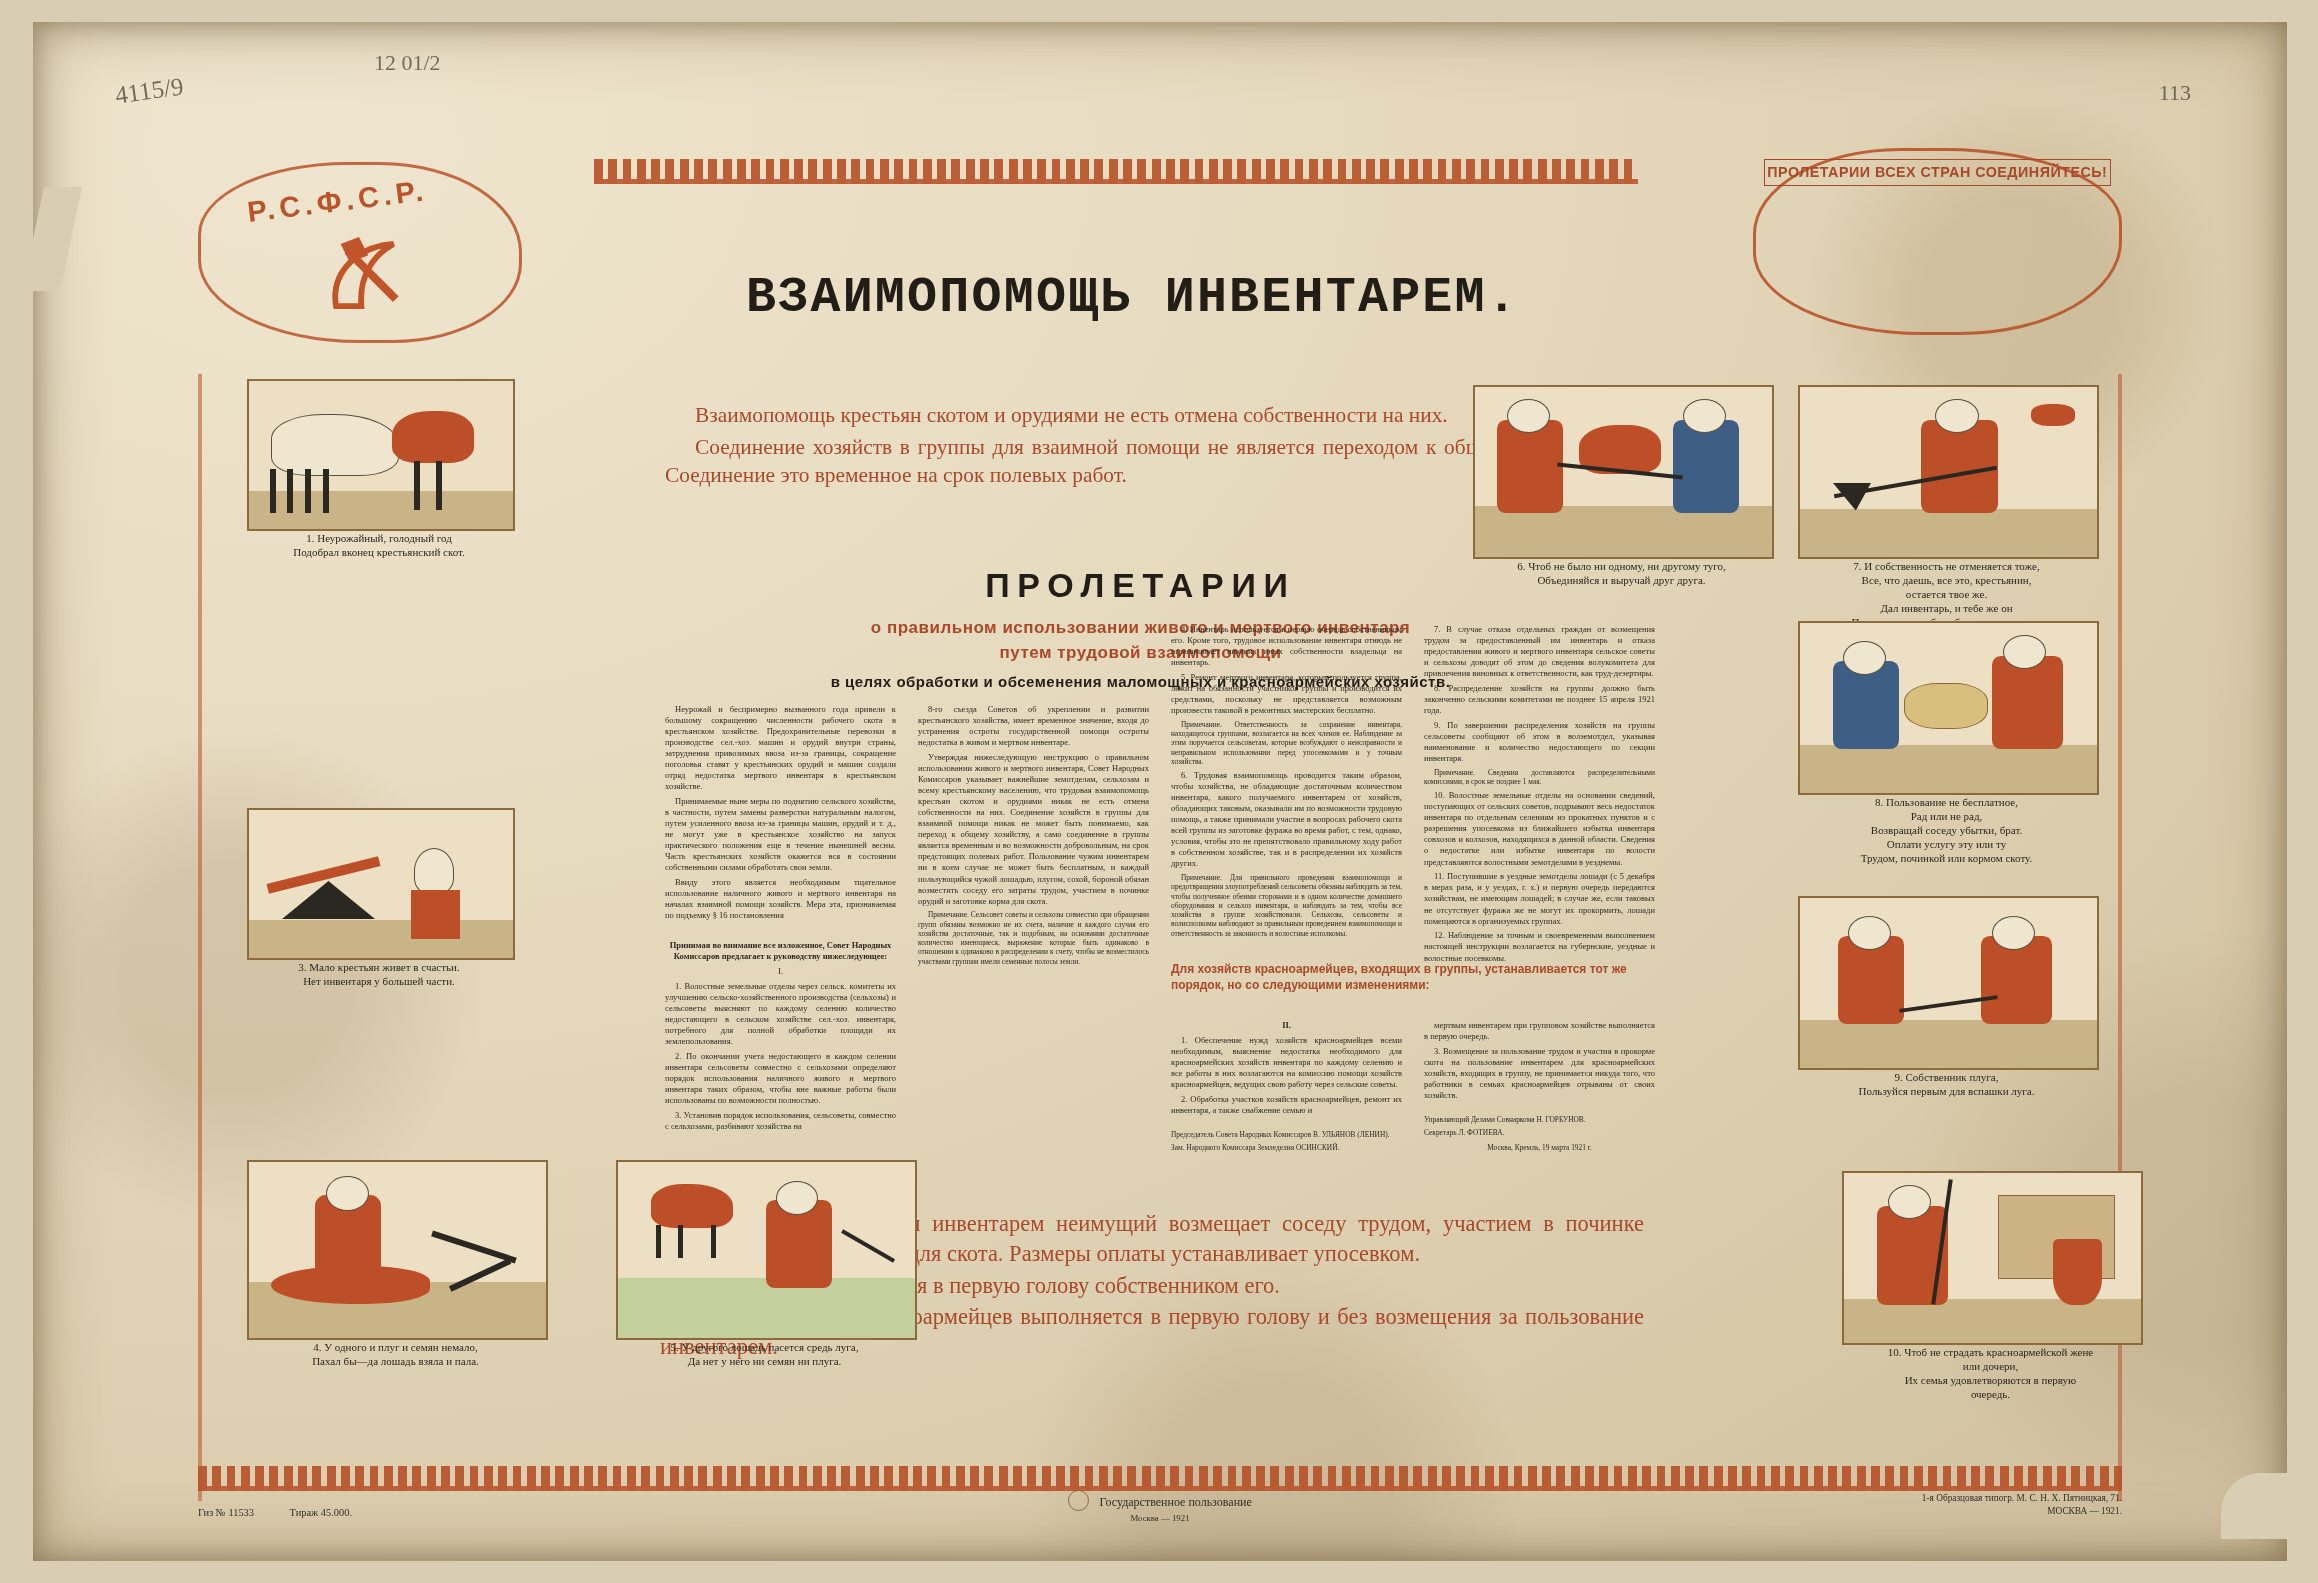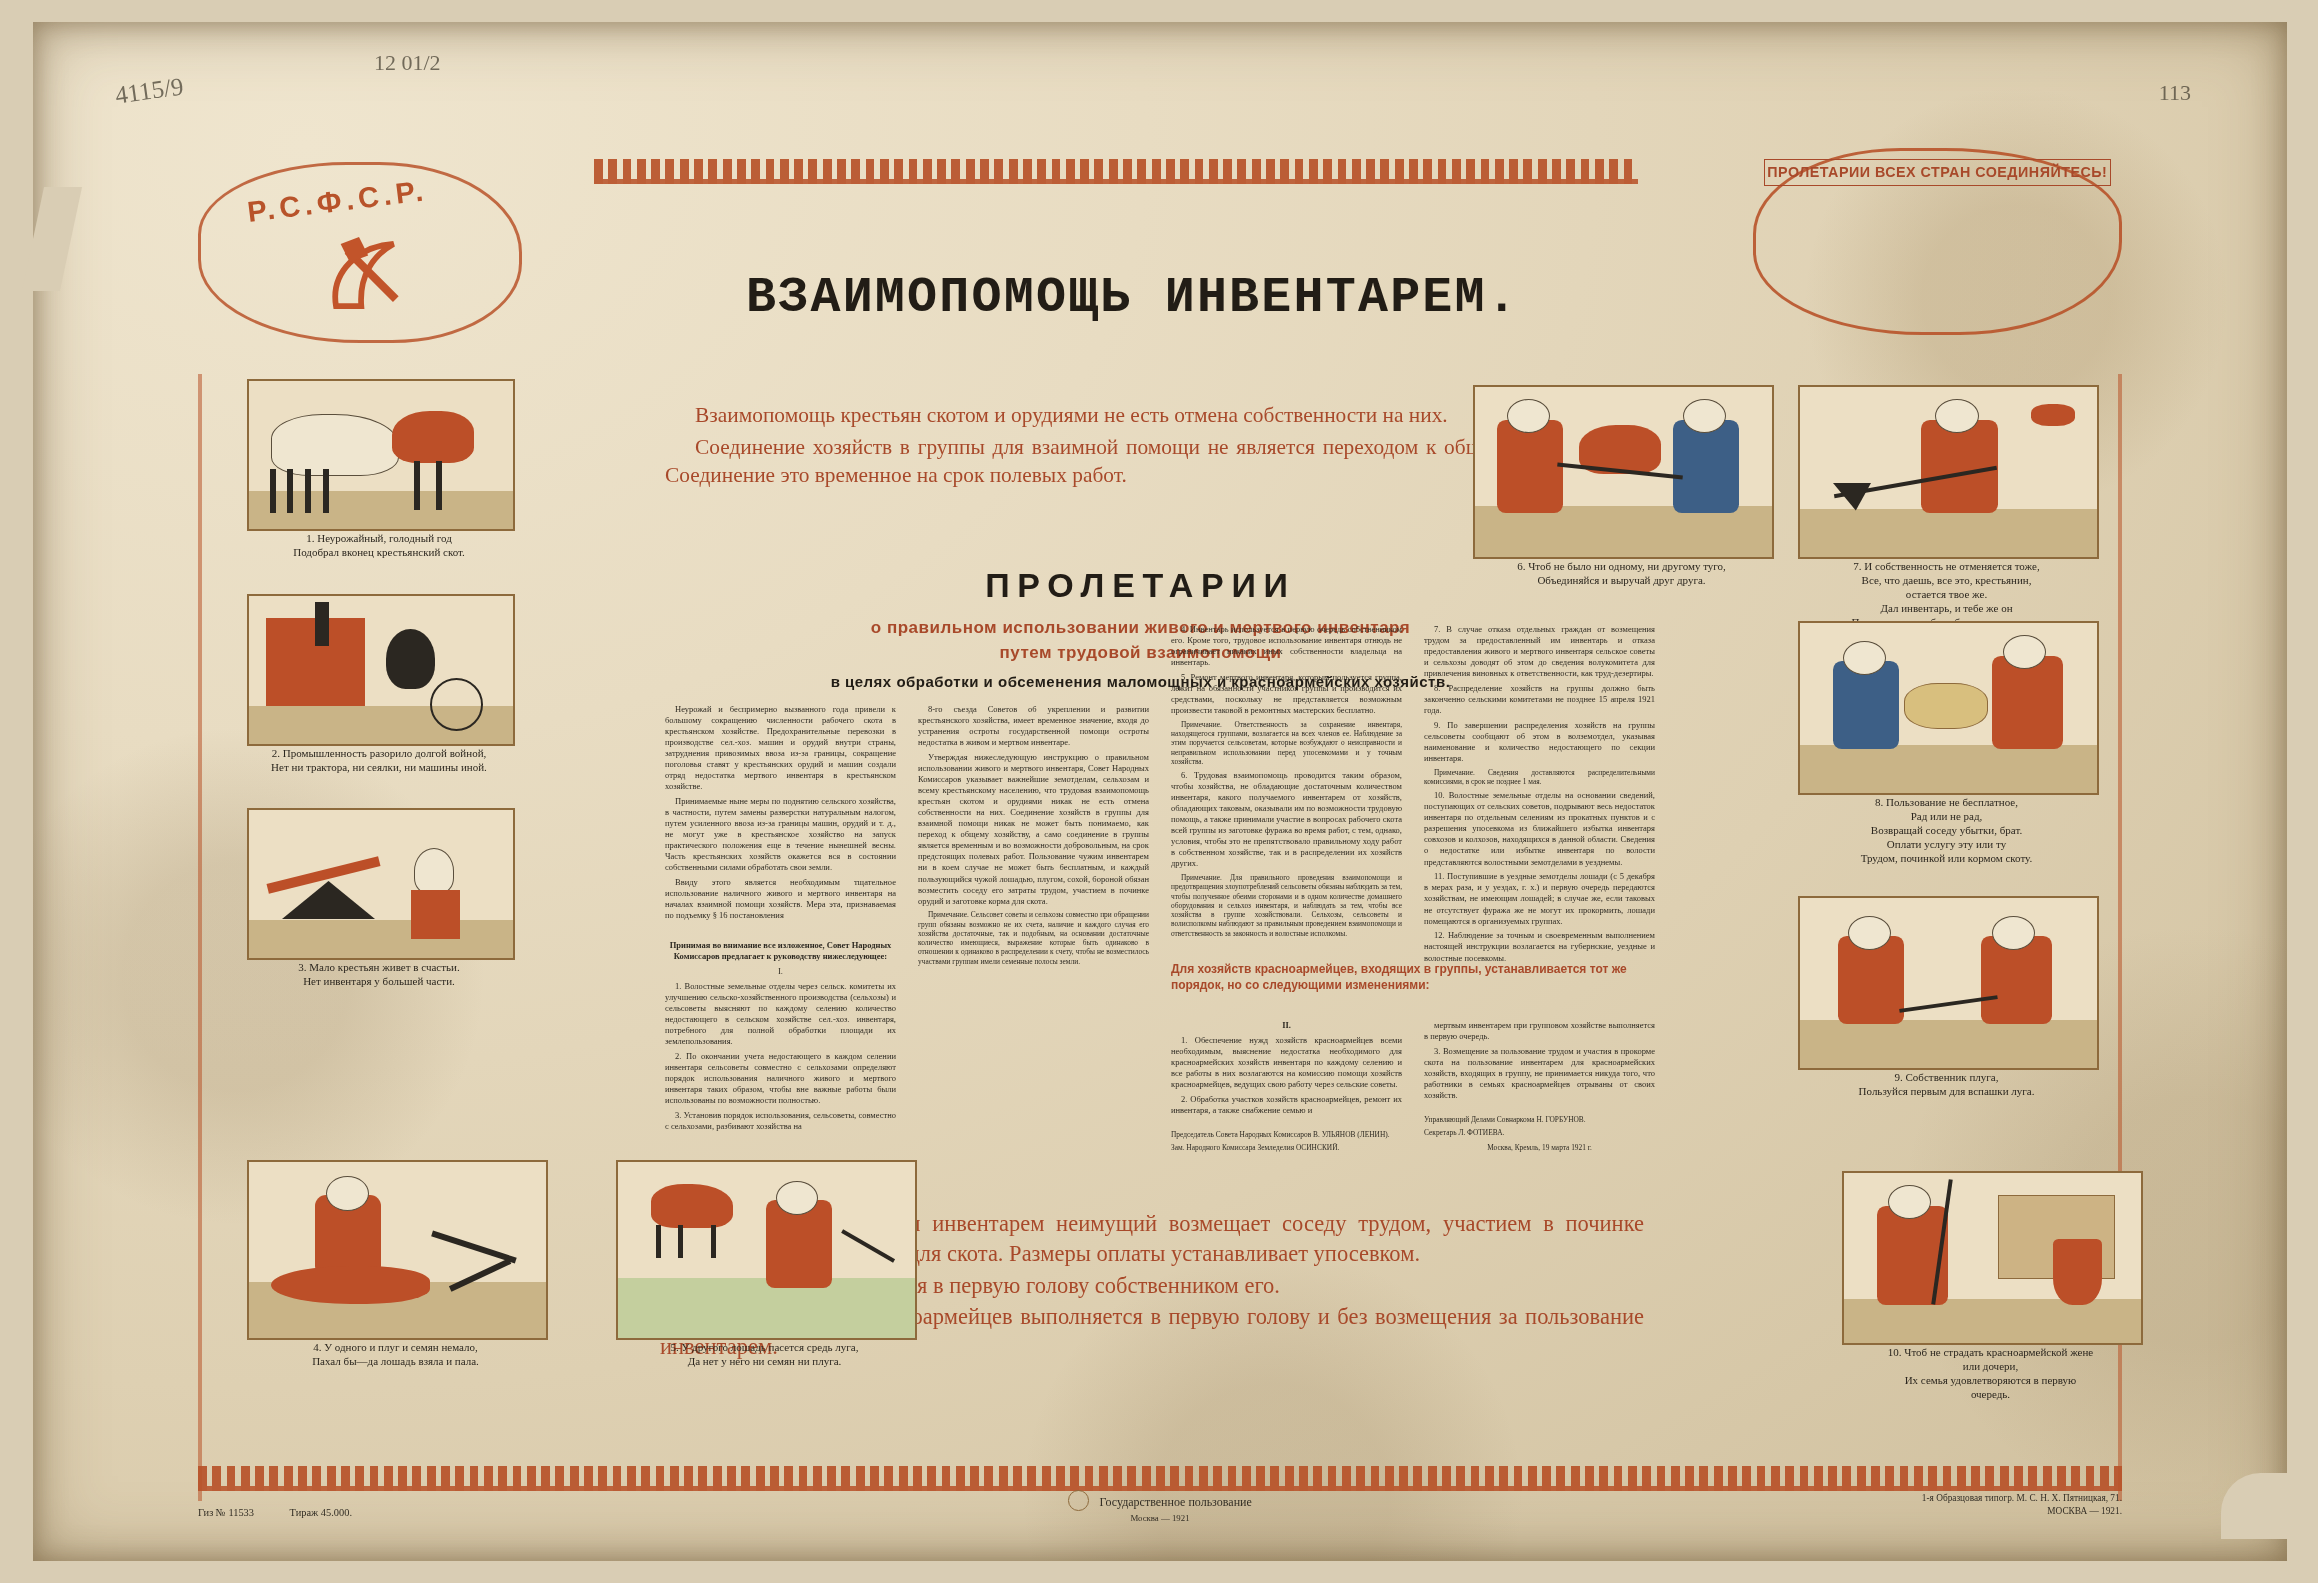--- a/index.html
+++ b/index.html
@@ -305,32 +305,20 @@
       <div class="sh dark" style="left:38px;top:88px;width:5.5px;height:44px;"></div>
       <div class="sh dark" style="left:56px;top:88px;width:5.5px;height:44px;"></div>
       <div class="sh dark" style="left:74px;top:88px;width:5.5px;height:44px;"></div>
       <div class="sh dark" style="left:165px;top:80px;width:5.5px;height:49px;"></div>
       <div class="sh dark" style="left:187px;top:80px;width:5.5px;height:49px;"></div>
     </div>
     <div class="cap" style="white-space:pre-line;">1. Неурожайный, голодный год
 Подобрал вконец крестьянский скот.</div>
   </div>
 
-  <div class="panel" id="p2">
-    <div class="frame">
-      <div class="sky"></div>
-        <div class="ground"></div>
-      <div class="sh red" style="left:16.5px;top:22px;width:99px;height:88px;"></div>
-      <div class="sh dark" style="left:66px;top:5.5px;width:14.3px;height:44px;"></div>
-      <div class="sh dark" style="left:137px;top:33px;width:49px;height:60px;border-radius:50% 50% 40% 40%;"></div>
-      <div class="sh dark" style="left:181px;top:82px;width:49px;height:49px;border-radius:50%;border:2.2px solid #2b2721;background:transparent;"></div>
-    </div>
-    <div class="cap" style="white-space:pre-line;">2. Промышленность разорило долгой войной,
-Нет ни трактора, ни сеялки, ни машины иной.</div>
-  </div>
 
   <div class="panel" id="p3">
     <div class="frame">
       <div class="sky"></div>
         <div class="ground"></div>
       <div class="sh red" style="left:16.5px;top:60px;width:115px;height:10px;transform:rotate(-14deg);"></div>
       <div class="sh dark" style="left:33px;top:71px;width:93px;height:38px;clip-path:polygon(0 100%,50% 0,100% 100%);"></div>
       <div class="sh" style="left:165px;top:38px;width:38px;height:44px;background:#efe6d0;border:1.6px solid #5a4e3c;border-radius:50% 50% 35% 35%;"></div>
       <div class="sh red" style="left:162px;top:80px;width:49px;height:49px;"></div>
     </div>

